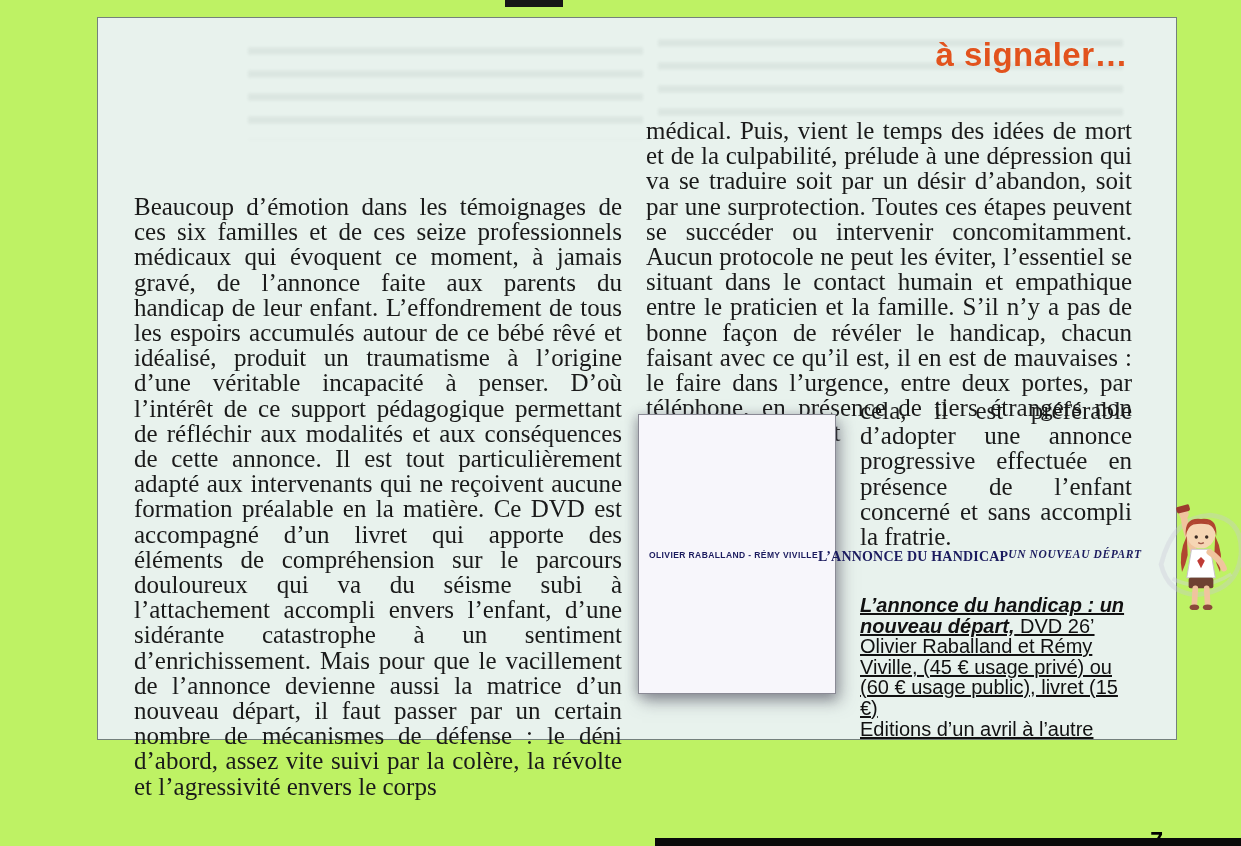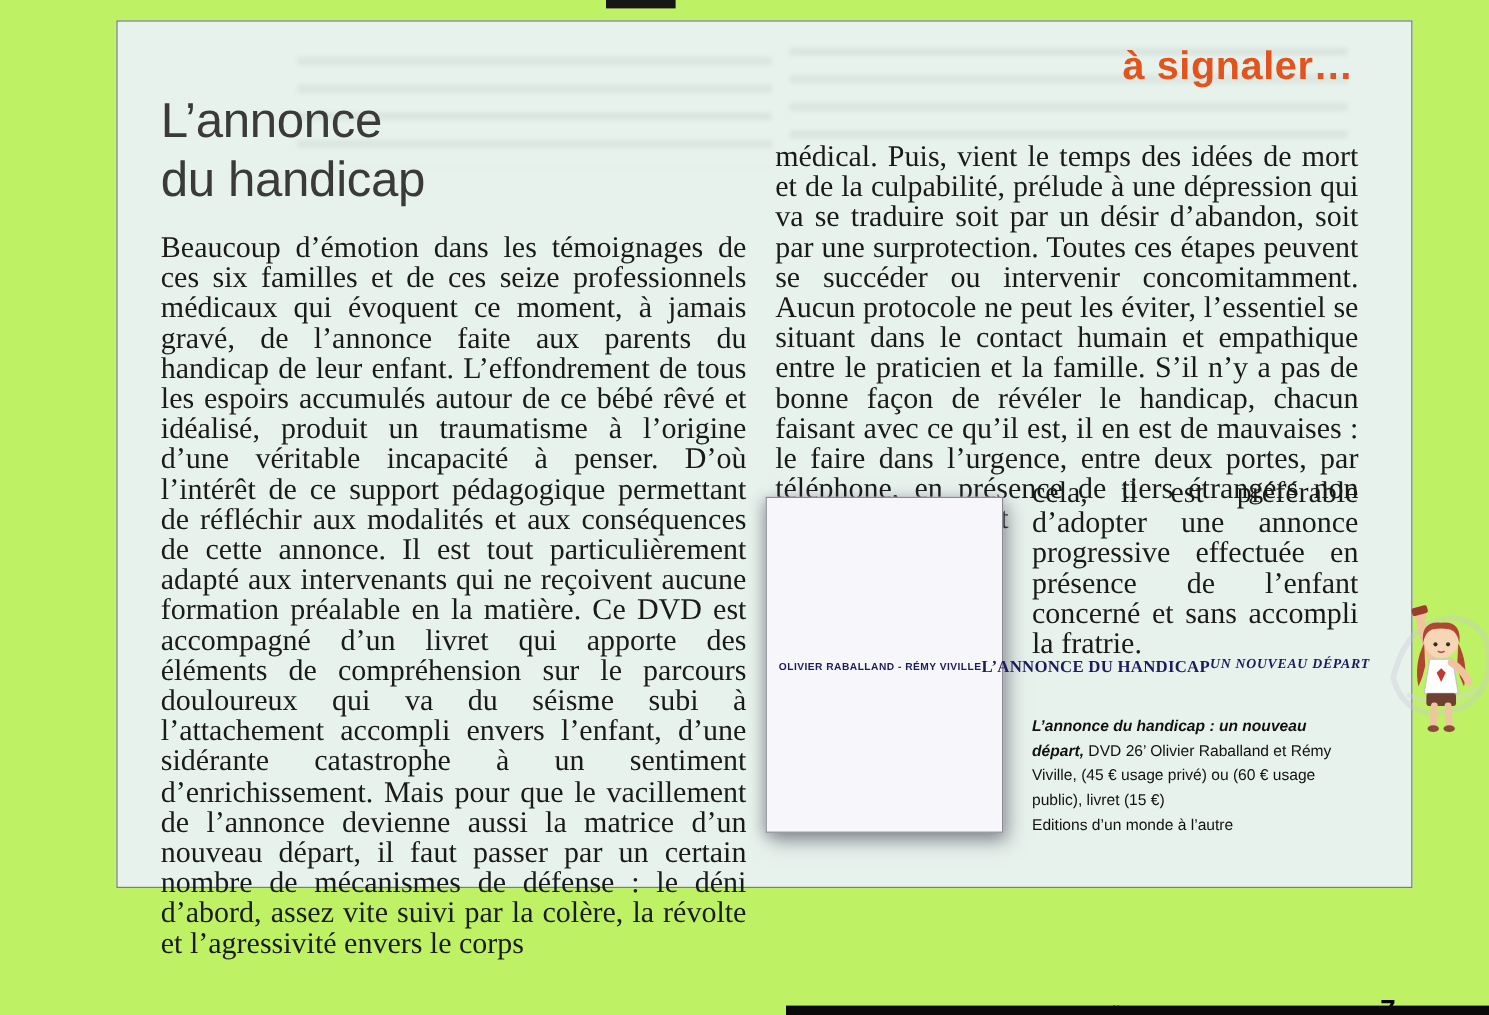--- a/index.html
+++ b/index.html
@@ -136,23 +136,24 @@
     font-size: 6px; font-weight: bold;
     line-height: 7px;
     letter-spacing: 0.8px;
     color: #8d2f2f;
   }
 
   
   .caption {
     margin-top: 46px;
     font-family: "Liberation Sans", "DejaVu Sans", sans-serif;
-    font-size: 13px;
+    font-size: 20px;
     line-height: 20.5px;
     color: #111111;
+    text-decoration: underline;
   }
   .caption-lead-bold { font-weight: bold; font-style: italic; }
   .caption-line { margin-top: 1px; }
 
   
   .footer {
     position: absolute;
     top: 828px; right: 78px;
     display: flex; align-items: baseline;
     font-family: Liberation Sans, sans-serif;
@@ -172,24 +173,20 @@
 
 <div class="scan-page">
 
   <div class="frame">
 
     <div class="ghost ghost-left"></div>
     <div class="ghost ghost-right"></div>
 
     <div class="signal">à signaler…</div>
 
-    <div class="article-title">
-      <div>L’annonce</div>
-      <div>du handicap</div>
-    </div>
 
     <p class="body-text left-col">Beaucoup d’émotion dans les témoignages de ces six familles et de ces seize professionnels médicaux qui évoquent ce moment, à jamais gravé, de l’annonce faite aux parents du handicap de leur enfant. L’effondrement de tous les espoirs accumulés autour de ce bébé rêvé et idéalisé, produit un traumatisme à l’origine d’une véritable incapacité à penser. D’où l’intérêt de ce support pédagogique permettant de réfléchir aux modalités et aux conséquences de cette annonce. Il est tout particulièrement adapté aux intervenants qui ne reçoivent aucune formation préalable en la matière. Ce DVD est accompagné d’un livret qui apporte des éléments de compréhension sur le parcours douloureux qui va du séisme subi à l’attachement accompli envers l’enfant, d’une sidérante catastrophe à un sentiment d’enrichissement. Mais pour que le vacillement de l’annonce devienne aussi la matrice d’un nouveau départ, il faut passer par un certain nombre de mécanismes de défense : le déni d’abord, assez vite suivi par la colère, la révolte et l’agressivité envers le corps</p>
 
     <p class="body-text right-col">médical. Puis, vient le temps des idées de mort et de la culpabilité, prélude à une dépression qui va se traduire soit par un désir d’abandon, soit par une surprotection. Toutes ces étapes peuvent se succéder ou intervenir concomitamment. Aucun protocole ne peut les éviter, l’essentiel se situant dans le contact humain et empathique entre le praticien et la famille. S’il n’y a pas de bonne façon de révéler le handicap, chacun faisant avec ce qu’il est, il en est de mauvaises : le faire dans l’urgence, entre deux portes, par téléphone, en présence de tiers étrangers non concernés… À tout</p>
 
     <div class="wrap-row">
 
       <div class="cover-wrap">
         <div class="dvd-cover">
           <div class="cover-rule"></div>
@@ -241,21 +238,21 @@
       </div>
 
       <div class="wrap-col">
         <p class="body-text">cela, il est préférable d’adopter une annonce progressive effectuée en présence de l’enfant concerné et sans accompli la fratrie.</p>
 
         <div class="caption">
           <div>
             <span class="caption-lead-bold">L’annonce du handicap : un nouveau départ,</span>
             <span>DVD 26’ Olivier Raballand et Rémy Viville, (45 € usage privé) ou (60 € usage public), livret (15 €)</span>
           </div>
-          <div class="caption-line">Editions d’un monde à l’autre</div>
+          <div class="caption-line">Editions d’un avril à l’autre</div>
         </div>
       </div>
 
     </div>
   </div>
 
   <div class="footer">
     <span class="footer-date">7 avril 2011 -</span>
     <span class="footer-mag">LIEN SOCIAL n°1595</span>
     <span class="footer-page">7</span>

